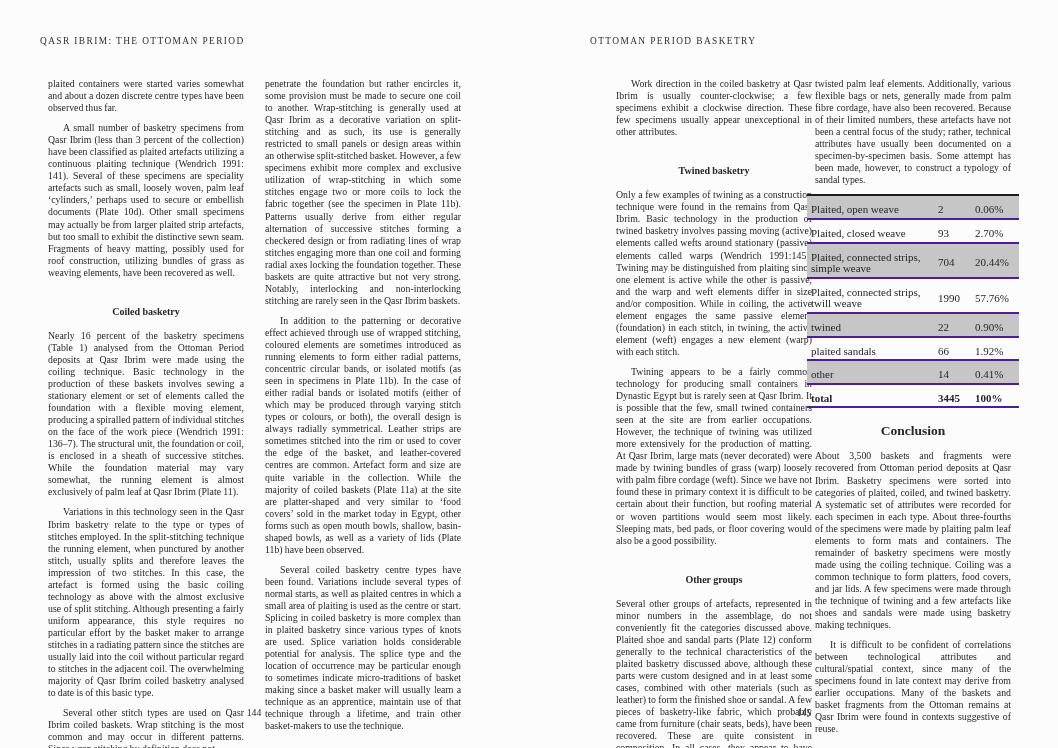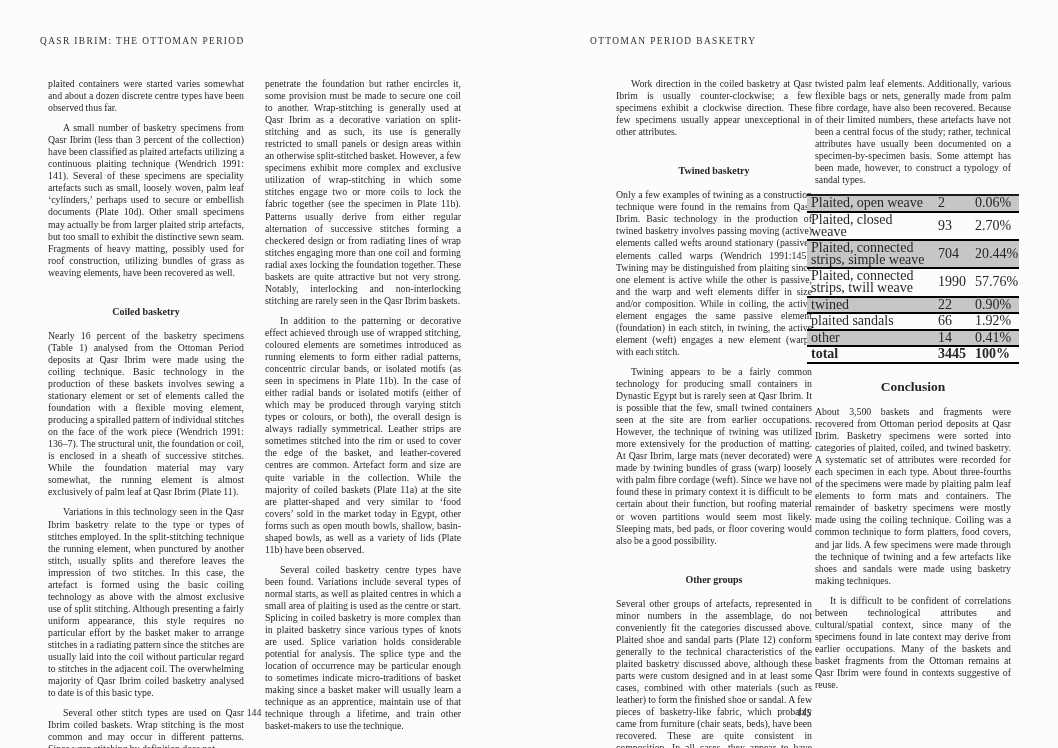--- a/index.html
+++ b/index.html
@@ -44,23 +44,23 @@
     font-size:10.2px; line-height:13px;
     margin:19px 6px 9px;
   }
   table.data-table {
     width:100%; border-collapse:collapse;
     border-top:2.5px solid #1b1b1b;
     border-bottom:2.5px solid #1b1b1b;
     table-layout:fixed;
   }
   .data-table td {
-    font-size:14px; line-height:11.6px;
-    padding:1px 3px 2px 4px;
-    border-bottom:2px solid #000000;
+    font-size:11px; line-height:11.6px;
+    padding:8px 3px 2px 4px;
+    border-bottom:2px solid #4c1d95;
     vertical-align:middle;
     text-align:left;
   }
   .data-table col.c-label { width:127px; }
   .data-table col.c-count { width:37px; }
   .data-table col.c-pct   { width:48px; }
   .data-table tr:nth-child(odd) td { background:#c6c6c6; }
   .data-table tr.total-row td { font-weight:bold; }
   .page-number {
     position:absolute; top:707px; width:428px;

